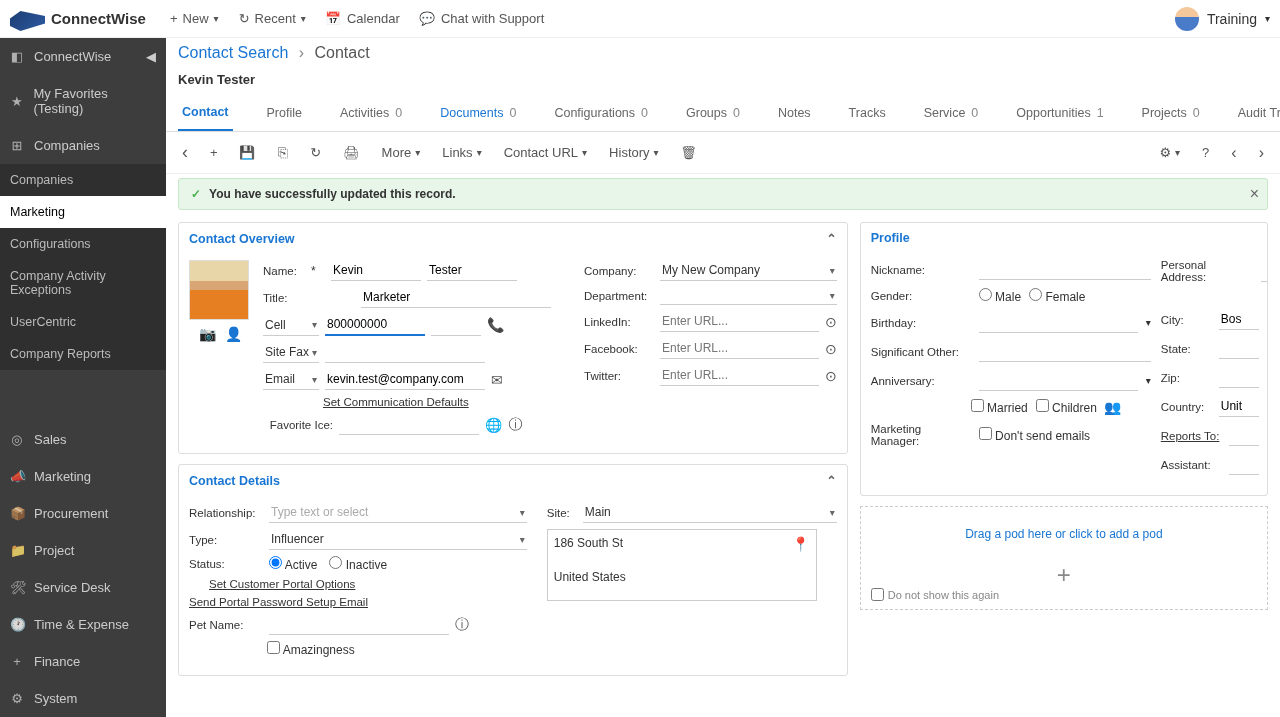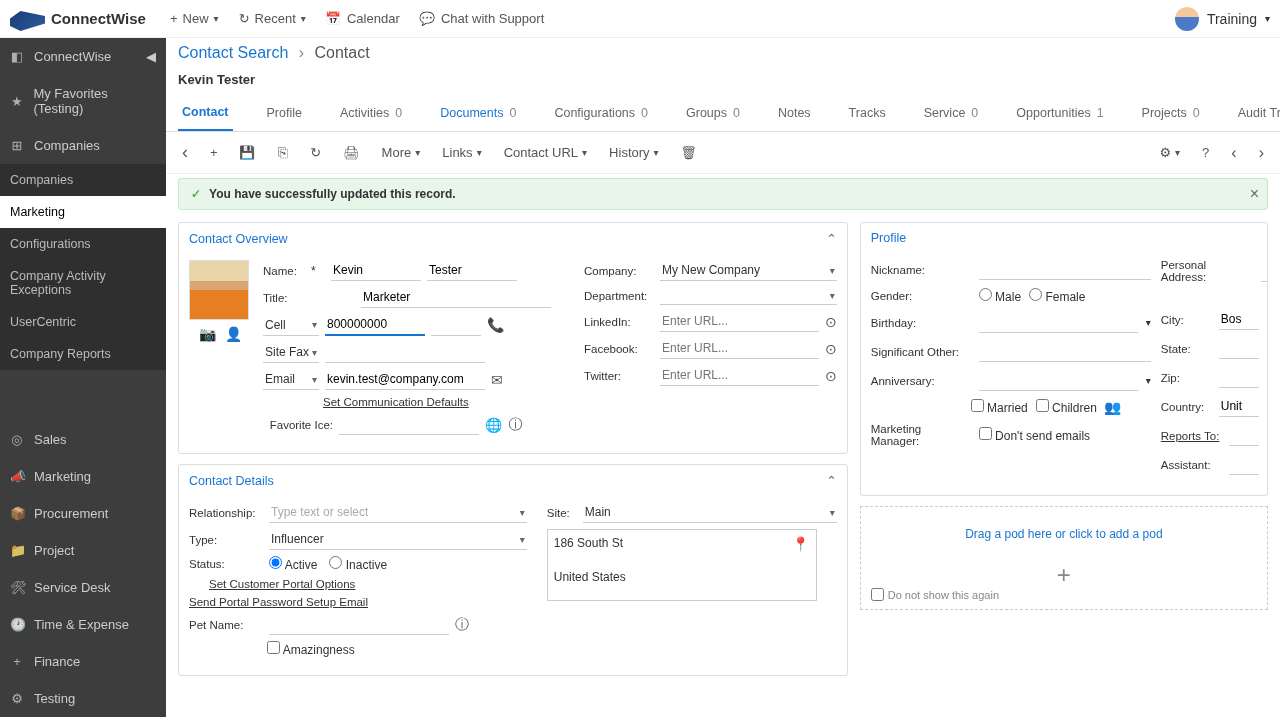--- a/index.html
+++ b/index.html
@@ -34,21 +34,21 @@
 .toolbar { display: flex; align-items: center; gap: 14px; padding: 8px 12px; border-bottom: 1px solid #eee; height: 42px; }
 .tb-btn { color: #555; cursor: pointer; padding: 4px; display: flex; align-items: center; gap: 4px; font-size: 13px; }
 .tb-right { margin-left: auto; display: flex; gap: 14px; align-items: center; }
 .alert-success { margin: 4px 12px; background: #e8f5e9; border: 1px solid #c8e6c9; border-radius: 3px; padding: 8px 12px; display: flex; align-items: center; gap: 8px; font-size: 12px; position: relative; }
 .alert-success .chk { color: #4caf50; font-weight: bold; }
 .alert-close { position: absolute; right: 8px; top: 6px; color: #666; cursor: pointer; font-size: 16px; }
 .content-row { display: flex; gap: 12px; padding: 8px 12px; }
 .panel { border: 1px solid #ddd; border-radius: 3px; background: #fff; }
 .panel-left { flex: 0 0 625px; }
 .panel-right { flex: 1; min-width: 0; overflow: hidden; }
-.panel-head { padding: 8px 10px; font-weight: normal; color: #1976d2; font-size: 12.5px; display: flex; align-items: center; }
+.panel-head { padding: 8px 10px; font-weight: bold; color: #1976d2; font-size: 12.5px; display: flex; align-items: center; }
 .panel-head .collapse-icn { margin-left: auto; color: #666; cursor: pointer; }
 .panel-body { padding: 6px 10px 12px; }
 .form-row { display: flex; align-items: center; margin-bottom: 6px; gap: 6px; }
 .lbl { font-size: 11.5px; color: #333; }
 .inp { border: none; border-bottom: 1px solid #ccc; padding: 3px 2px; font-size: 12px; outline: none; background: transparent; }
 .sel-dd { border: none; border-bottom: 1px solid #ccc; display: flex; align-items: center; padding: 3px 2px; cursor: pointer; font-size: 12px; }
 .sel-dd .chev { margin-left: auto; color: #666; }
 .avatar-lg { width: 60px; height: 60px; background: linear-gradient(180deg, #e8d5a8 35%, #d9a574 35% 50%, #e67e22 50%); border: 1px solid #ddd; }
 .link-txt { color: #333; text-decoration: underline; cursor: pointer; font-size: 11.5px; }
 .ico-btn { color: #555; cursor: pointer; font-size: 14px; }
@@ -149,21 +149,21 @@
   <div class="side-item">
         <span class="icn">🕐</span>
         <span>Time &amp; Expense</span>
       </div>
   <div class="side-item">
         <span class="icn">+</span>
         <span>Finance</span>
       </div>
   <div class="side-item">
         <span class="icn">⚙</span>
-        <span>Testing</span>
+        <span>System</span>
       </div>
 </div>
 
 <div class="main">
   <div class="crumb-row">
     <a href="#">Contact Search</a>
     <span class="crumb-sep">›</span>
     <span class="crumb-cur">Contact</span>
   </div>
   <div class="page-title">Kevin Tester</div>

